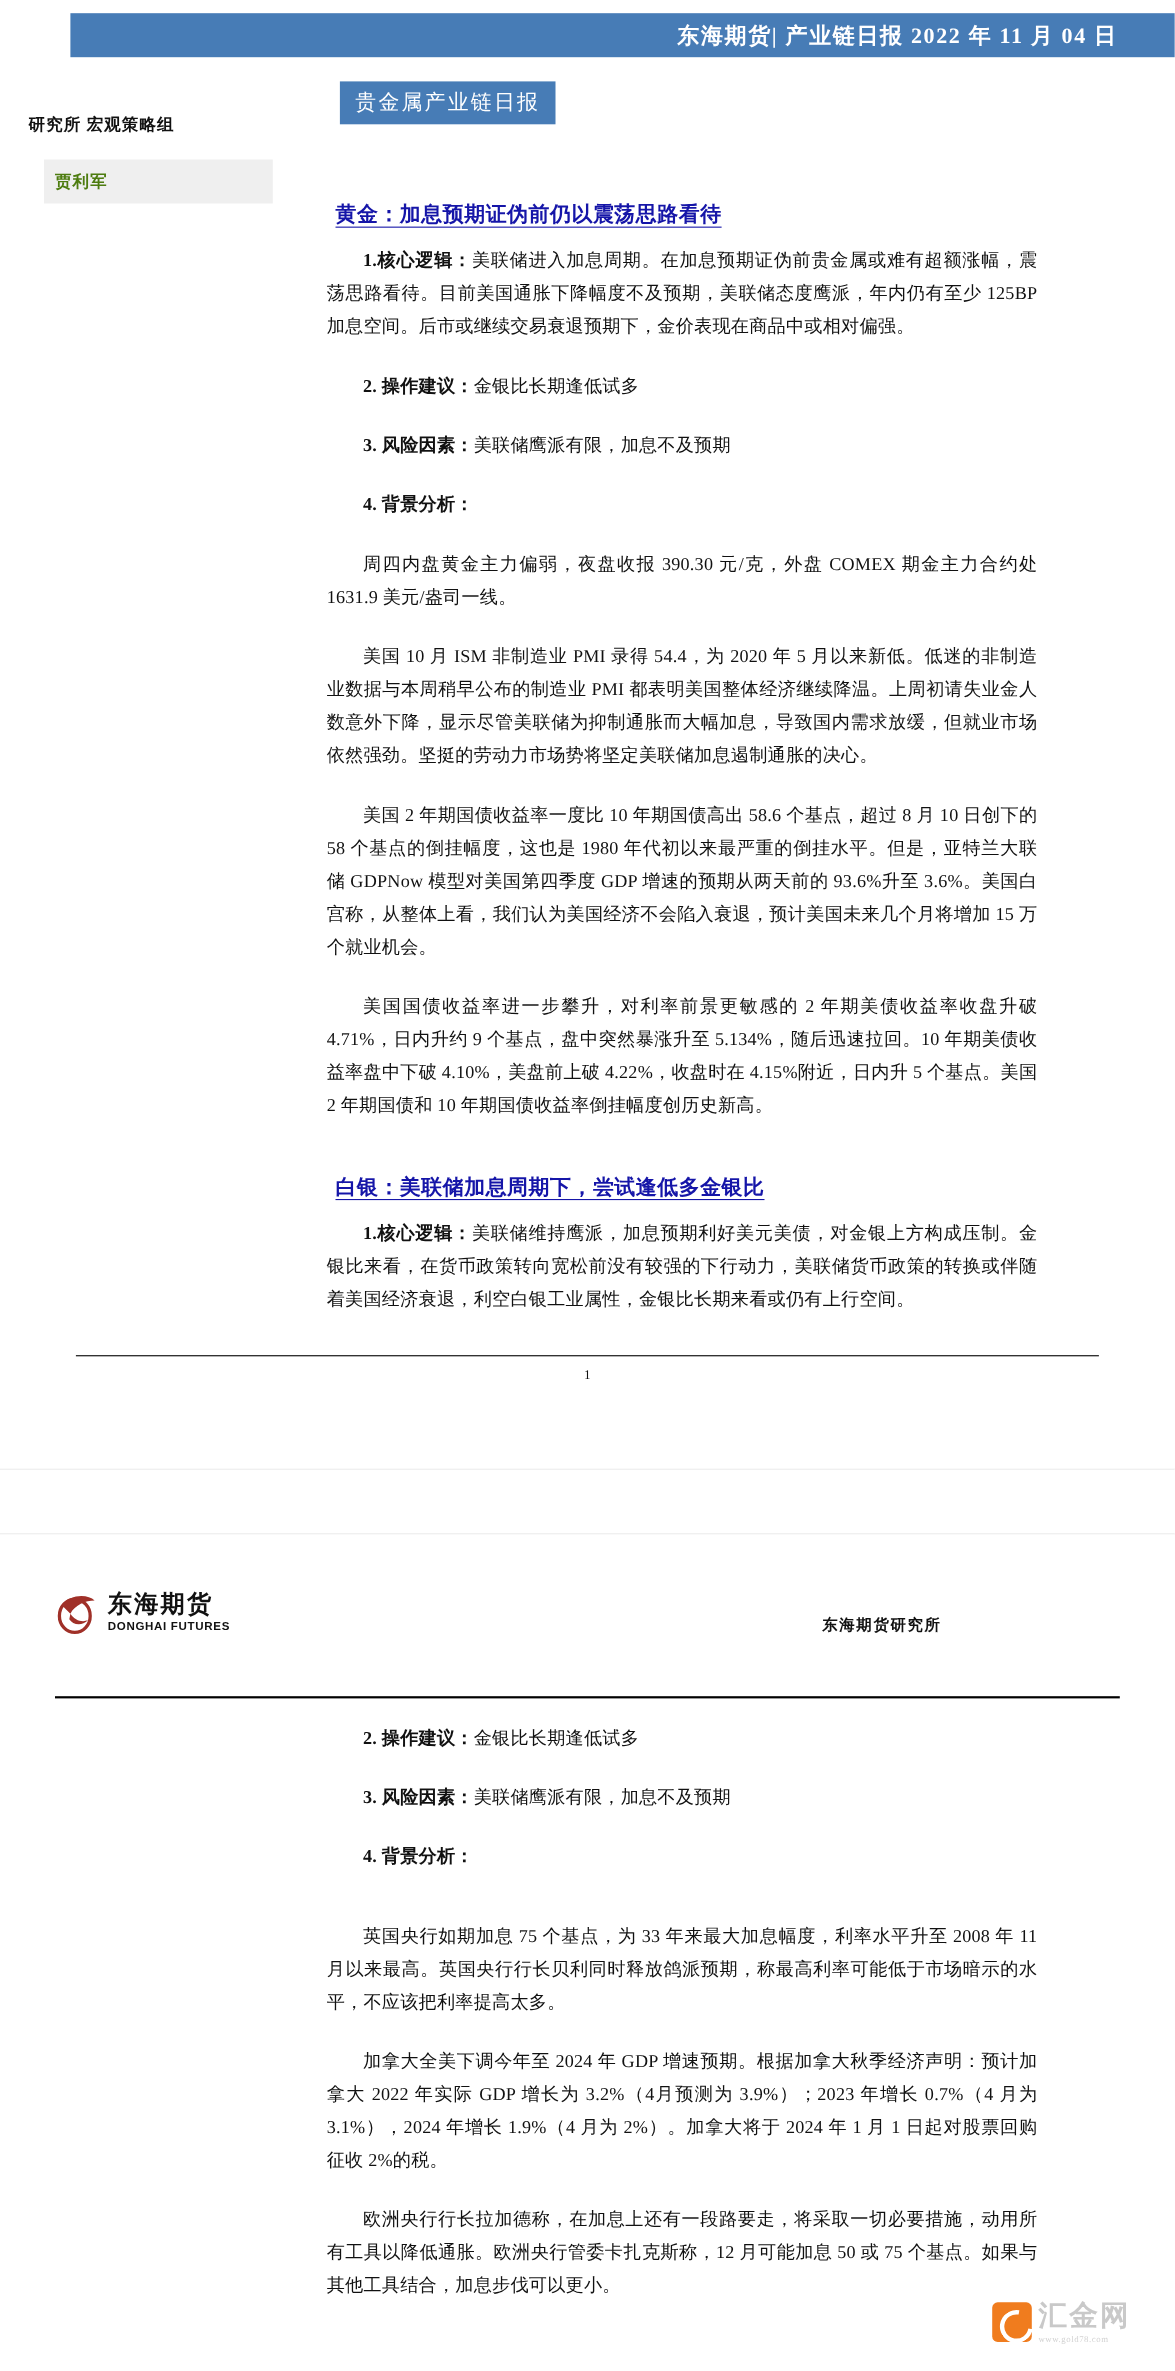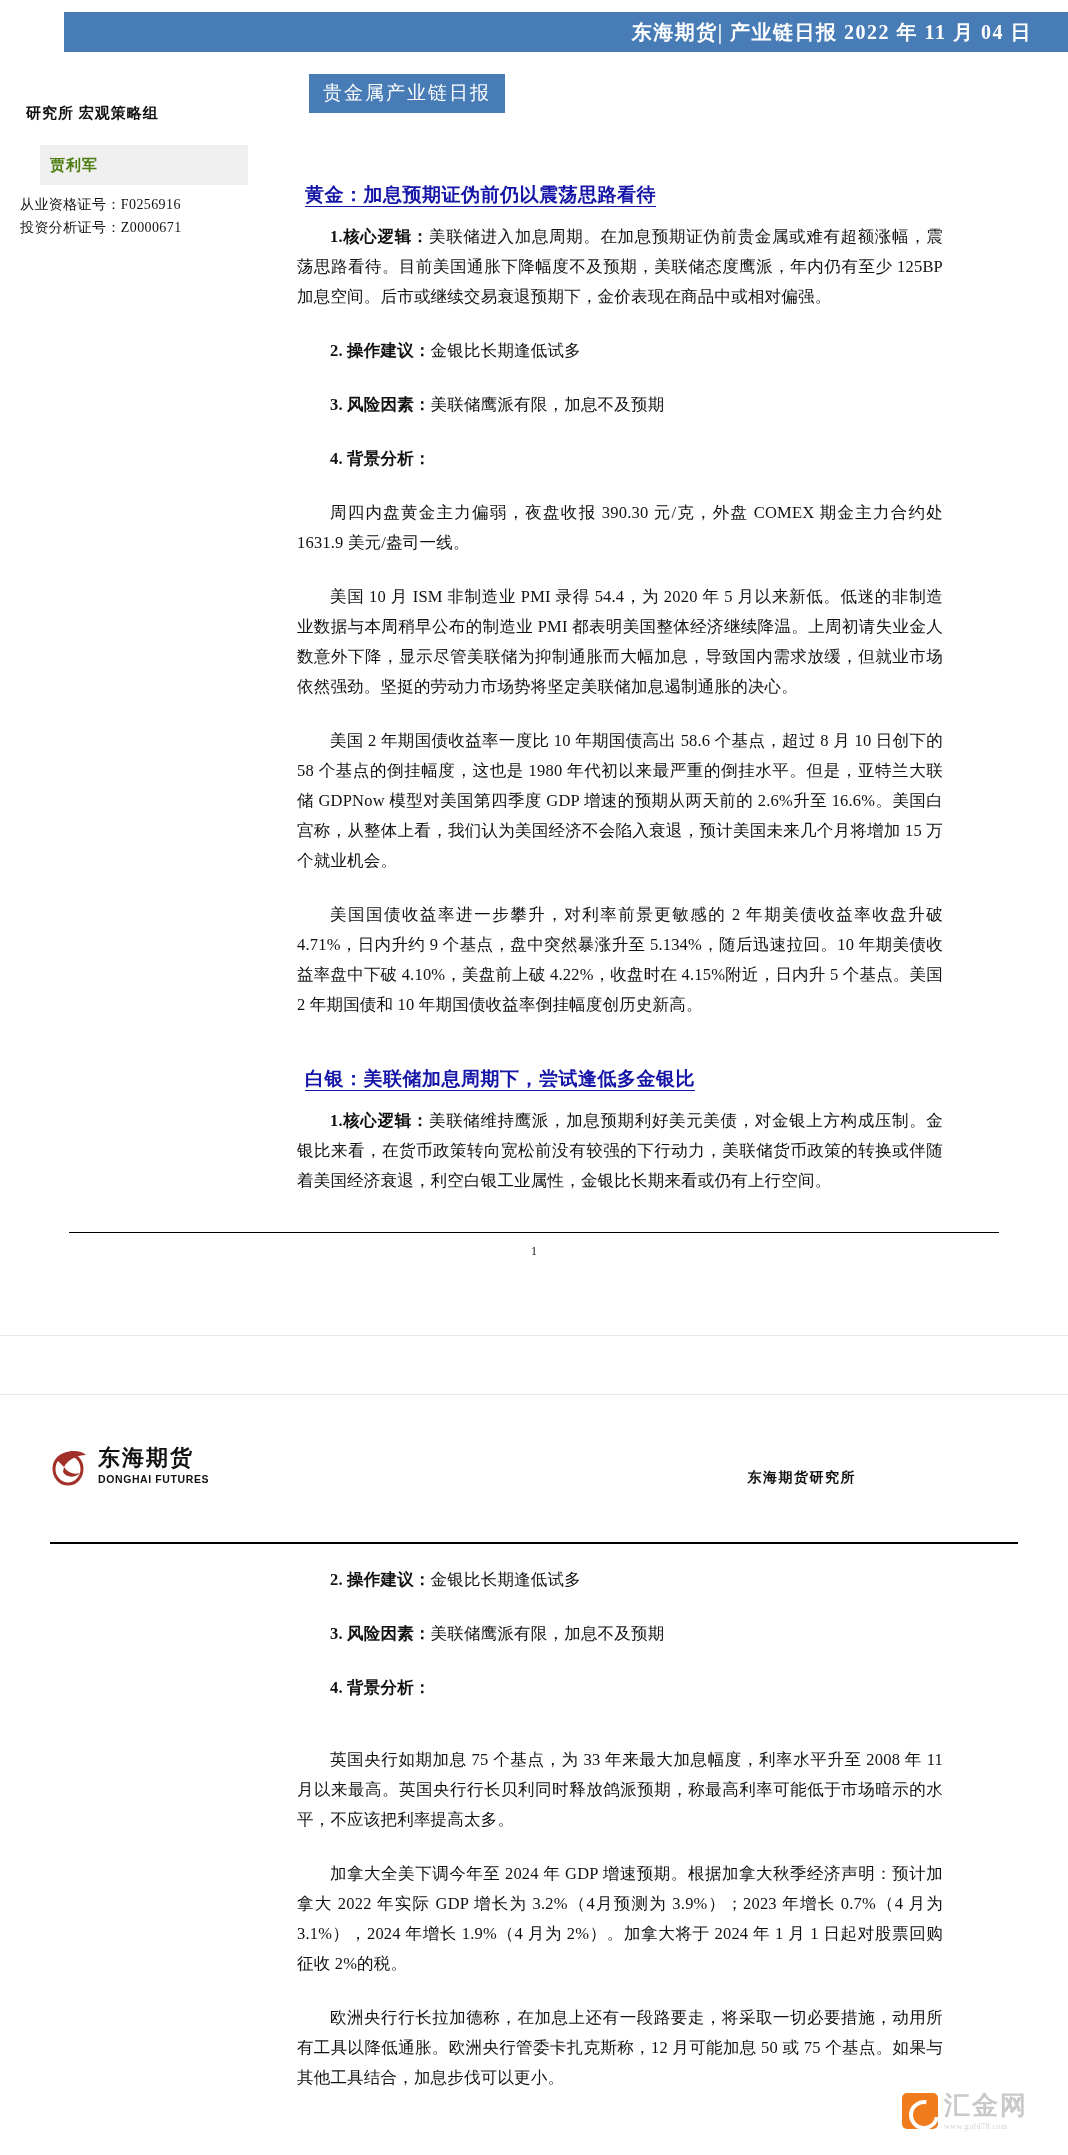--- a/index.html
+++ b/index.html
@@ -29,21 +29,21 @@
   .banner {
     position: absolute;
     left: 64px;
     top: 12px;
     width: 1004px;
     height: 40px;
     background: #477cb6;
     display: flex;
     align-items: center;
     justify-content: flex-end;
-    padding-right: 36px;
+    padding-right: 52px;
   }
   .banner-text {
     color: #ffffff;
     font-size: 20px;
     font-weight: bold;
     letter-spacing: 1.5px;
     font-family: "Liberation Serif", "DejaVu Serif", serif;
     white-space: nowrap;
   }
 
@@ -257,24 +257,20 @@
 
   <div class="banner">
     <span class="banner-text">东海期货| 产业链日报 2022 年 11 月 04 日</span>
   </div>
 
   <div class="left-col">
     <div class="dept-line">研究所   宏观策略组</div>
     <div class="author-box">
       <span class="author-name">贾利军</span>
     </div>
-    <div class="cred-list">
-      <div class="cred-line">从业资格证号：F0256916</div>
-      <div class="cred-line">投资分析证号：Z0000671</div>
-    </div>
   </div>
 
   <div class="title-badge">贵金属产业链日报</div>
 
   <div class="body-col">
 
     <h2 class="sec-head">黄金：加息预期证伪前仍以震荡思路看待</h2>
 
     <p class="para"><b class="lbl">1.核心逻辑：</b><span>美联储进入加息周期。在加息预期证伪前贵金属或难有超额涨幅，震荡思路看待。目前美国通胀下降幅度不及预期，美联储态度鹰派，年内仍有至少 125BP 加息空间。后市或继续交易衰退预期下，金价表现在商品中或相对偏强。</span></p>
 
@@ -285,21 +281,21 @@
     <p class="para"><b class="lbl">3. 风险因素：</b><span>美联储鹰派有限，加息不及预期</span></p>
 
     <div class="gap-md"></div>
     <p class="para"><b class="lbl">4. 背景分析：</b></p>
 
     <div class="gap-md"></div>
     <p class="para">周四内盘黄金主力偏弱，夜盘收报 390.30 元/克，外盘 COMEX 期金主力合约处 1631.9 美元/盎司一线。</p>
     <div class="gap-md"></div>
     <p class="para">美国 10 月 ISM 非制造业 PMI 录得 54.4，为 2020 年 5 月以来新低。低迷的非制造业数据与本周稍早公布的制造业 PMI 都表明美国整体经济继续降温。上周初请失业金人数意外下降，显示尽管美联储为抑制通胀而大幅加息，导致国内需求放缓，但就业市场依然强劲。坚挺的劳动力市场势将坚定美联储加息遏制通胀的决心。</p>
     <div class="gap-md"></div>
-    <p class="para">美国 2 年期国债收益率一度比 10 年期国债高出 58.6 个基点，超过 8 月 10 日创下的 58 个基点的倒挂幅度，这也是 1980 年代初以来最严重的倒挂水平。但是，亚特兰大联储 GDPNow 模型对美国第四季度 GDP 增速的预期从两天前的 2.6%升至 16.6%。美国白宫称，从整体上看，我们认为美国经济不会陷入衰退，预计美国未来几个月将增加 15 万个就业机会。</p>
+    <p class="para">美国 2 年期国债收益率一度比 10 年期国债高出 58.6 个基点，超过 8 月 10 日创下的 58 个基点的倒挂幅度，这也是 1980 年代初以来最严重的倒挂水平。但是，亚特兰大联储 GDPNow 模型对美国第四季度 GDP 增速的预期从两天前的 93.6%升至 3.6%。美国白宫称，从整体上看，我们认为美国经济不会陷入衰退，预计美国未来几个月将增加 15 万个就业机会。</p>
     <div class="gap-md"></div>
     <p class="para">美国国债收益率进一步攀升，对利率前景更敏感的 2 年期美债收益率收盘升破 4.71%，日内升约 9 个基点，盘中突然暴涨升至 5.134%，随后迅速拉回。10 年期美债收益率盘中下破 4.10%，美盘前上破 4.22%，收盘时在 4.15%附近，日内升 5 个基点。美国 2 年期国债和 10 年期国债收益率倒挂幅度创历史新高。</p>
 
     <div class="gap-lg"></div>
 
     <h2 class="sec-head">白银：美联储加息周期下，尝试逢低多金银比</h2>
 
     <p class="para"><b class="lbl">1.核心逻辑：</b><span>美联储维持鹰派，加息预期利好美元美债，对金银上方构成压制。金银比来看，在货币政策转向宽松前没有较强的下行动力，美联储货币政策的转换或伴随着美国经济衰退，利空白银工业属性，金银比长期来看或仍有上行空间。</span></p>
 
   </div>

